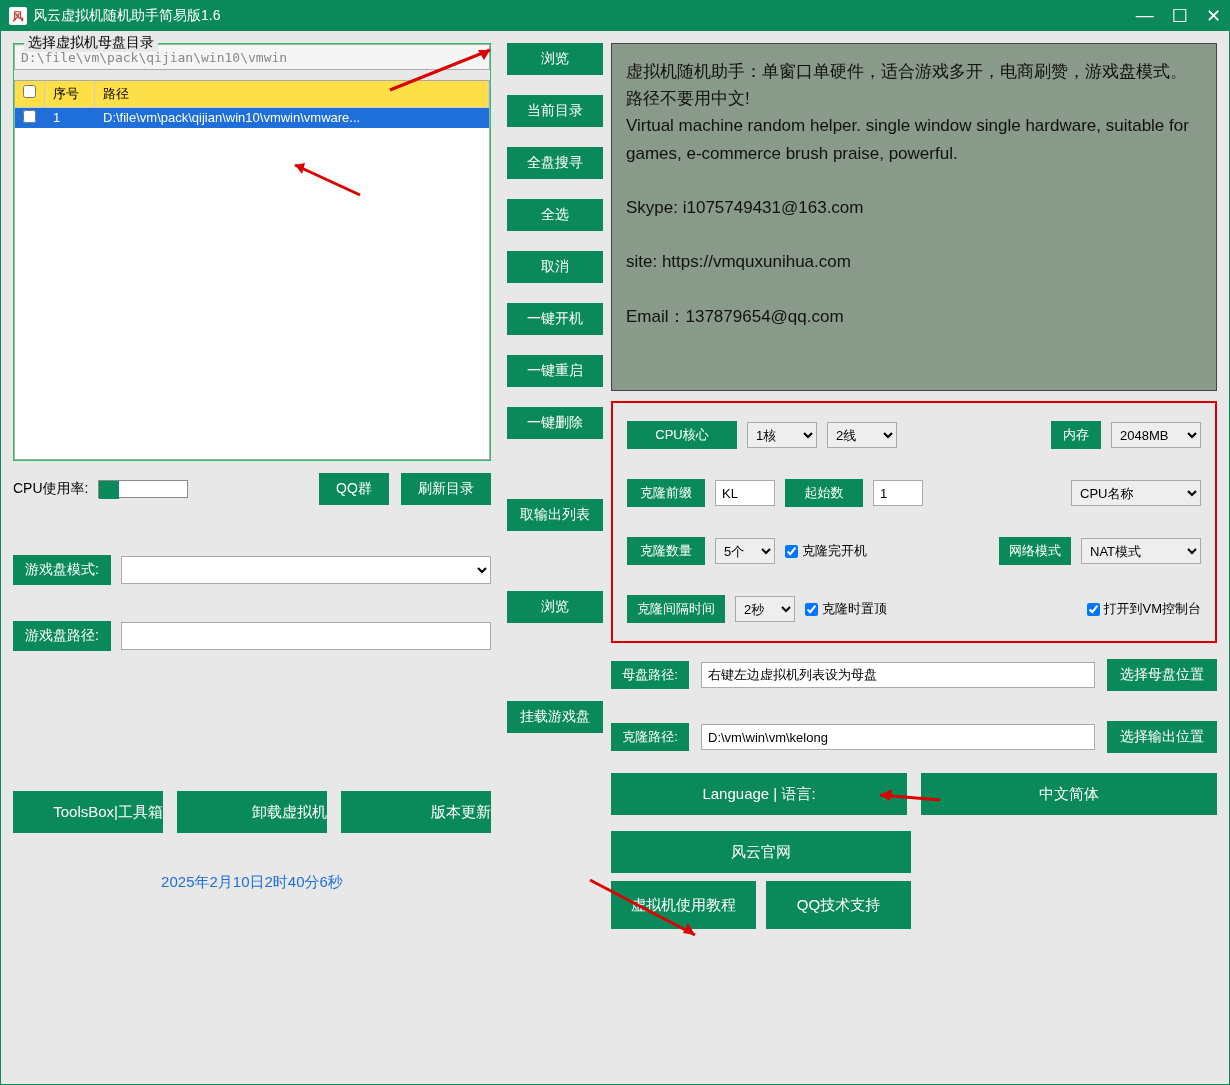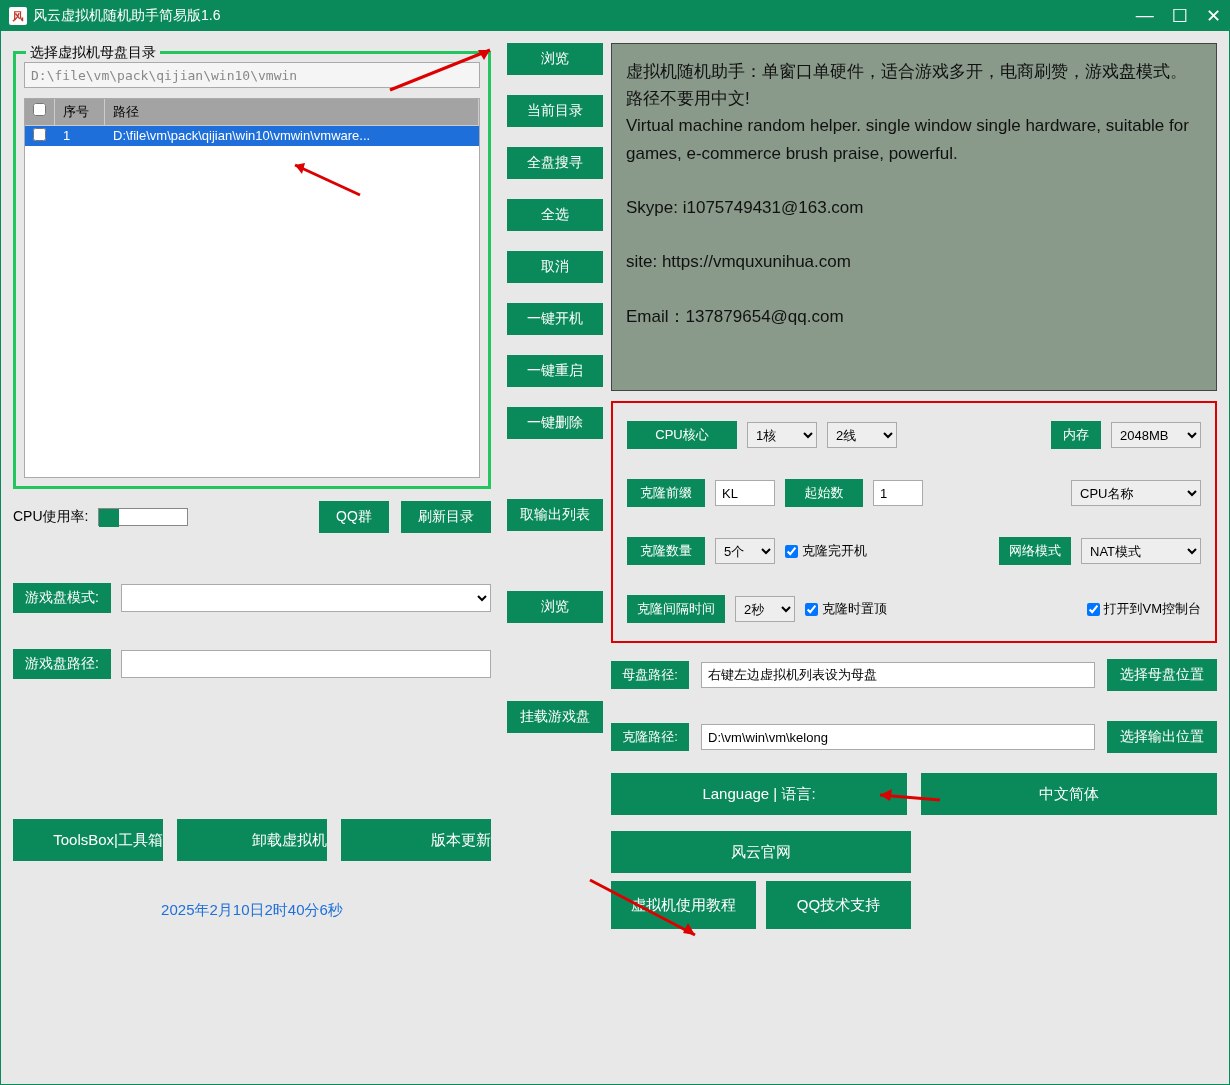--- a/index.html
+++ b/index.html
@@ -7,34 +7,34 @@
 .window { width: 1230px; height: 1085px; background: #e8e8e8; border: 1px solid #0a8a5a; }
 .titlebar { background: #0a8a5a; height: 30px; display: flex; align-items: center; justify-content: space-between; padding: 0 8px; color: #fff; font-size: 14px; }
 .titlebar-left { display: flex; align-items: center; gap: 6px; }
 .titlebar-icon { width: 18px; height: 18px; background: #fff; border-radius: 2px; display: inline-flex; align-items: center; justify-content: center; font-size: 11px; color: #c0392b; font-weight: bold; }
 .titlebar-controls { display: flex; gap: 18px; font-size: 18px; }
 .titlebar-controls span { cursor: pointer; }
 .content { display: flex; padding: 12px; gap: 8px; height: calc(100% - 30px); }
 .left-col { flex: 0 0 590px; display: flex; flex-direction: column; }
 .right-col { flex: 1; display: flex; flex-direction: column; gap: 10px; }
 
-.groupbox { border: 3px solid #22c55e; padding: 8px; position: relative; margin-top: 8px; }
+.groupbox { border: 1px solid #22c55e; position: relative; margin-top: 0; }
 .groupbox-title { position: absolute; top: -10px; left: 10px; background: #e8e8e8; padding: 0 4px; font-size: 14px; }
 
 .path-input { width: 100%; height: 26px; border: 1px solid #aaa; background: #f5f5f5; color: #888; padding: 0 6px; font-family: monospace; font-size: 13px; }
 
 .top-row { display: flex; gap: 8px; align-items: flex-start; }
 .dir-section { flex: 1; }
 
 .side-btns { display: flex; flex-direction: column; gap: 20px; margin-left: 8px; margin-top: 0; }
 .btn-green { background: #0a8a5a; color: #fff; border: none; width: 96px; height: 32px; font-size: 14px; cursor: pointer; }
 .btn-green-lg { background: #0a8a5a; color: #fff; border: none; height: 42px; font-size: 15px; cursor: pointer; }
 
 .list-table { width: 100%; border: 1px solid #aaa; background: #fff; height: 380px; margin-top: 10px; }
-.list-header { display: flex; background: #a3a3a3; border-bottom: 1px solid #ccc; font-size: 13px; }
+.list-header { display: flex; background: #fde047; border-bottom: 1px solid #ccc; font-size: 13px; }
 .list-header > div { padding: 4px 8px; border-right: 1px solid #ccc; }
 .col-chk { width: 30px; }
 .col-num { width: 50px; }
 .col-path { flex: 1; }
 .list-row { display: flex; font-size: 13px; font-family: monospace; }
 .list-row.selected { background: #1e6fd9; color: #fff; }
 .list-row > div { padding: 2px 8px; }
 
 .cpu-row { display: flex; align-items: center; margin-top: 12px; gap: 10px; }
 .cpu-label { font-size: 14px; }

